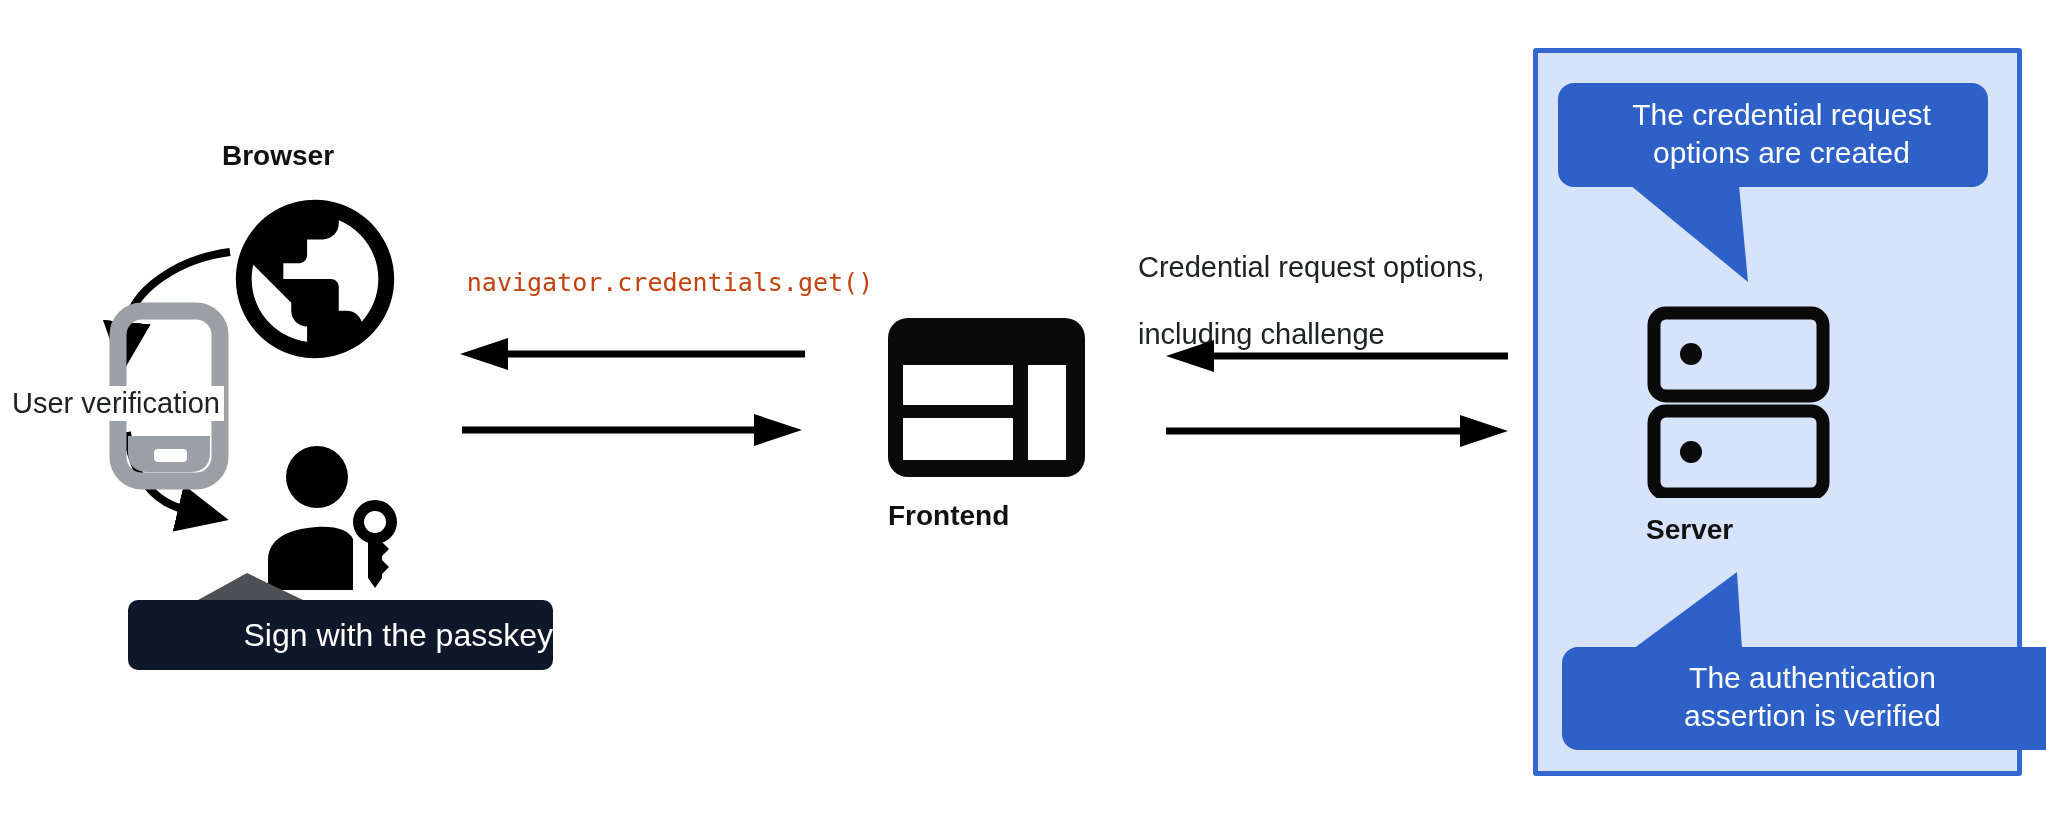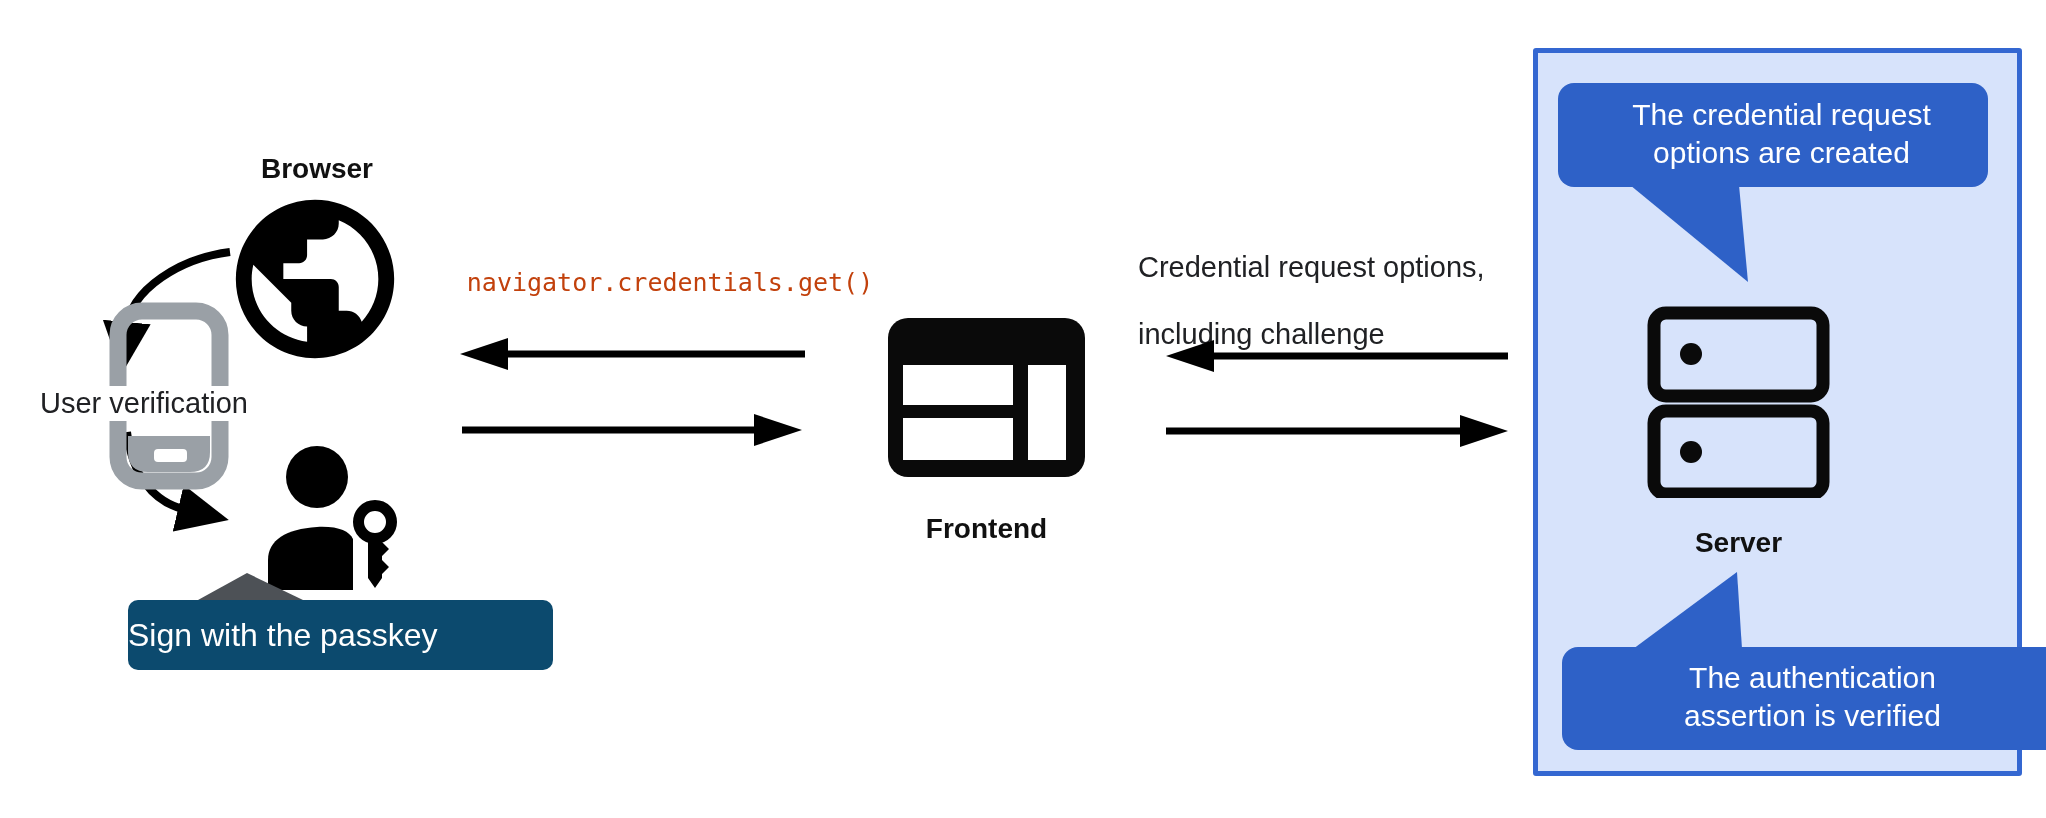--- a/index.html
+++ b/index.html
@@ -1,24 +1,24 @@
 <!DOCTYPE html>
 <html><head>
 <meta charset="utf-8">
 <style>
   html,body{margin:0;padding:0;background:#fff;}
   .canvas{position:relative;width:2046px;height:818px;background:#ffffff;overflow:hidden;
           font-family:"Liberation Sans", sans-serif;color:#1f1f1f;}
   .abs{position:absolute;}
-  .bold-label{font-weight:bold;font-size:28px;text-align:center;color:#111;margin-top:13px;}
-  .plain-label{font-size:29px;color:#202124;margin-left:28px;}
+  .bold-label{font-weight:bold;font-size:28px;color:#111;}
+  .plain-label{font-size:29px;color:#202124;}
   .center{text-align:center;}
   .code{font-family:"DejaVu Sans Mono", monospace;font-size:25px;color:#c2410c;}
-  .tooltip{background:#0c4a6e;color:#ffffff;border-radius:10px;height:70px;line-height:70px;
-           text-align:left;font-size:32px;}
+  .tooltip{background:#0f172a;color:#ffffff;border-radius:10px;height:70px;line-height:70px;
+           text-align:right;font-size:32px;}
   .tooltip-tail{width:0;height:0;border-left:49px solid transparent;border-right:56px solid transparent;
                 border-bottom:27px solid #4d5156;}
   .panel{background:#d7e3fb;border:5px solid #3467d1;border-radius:3px;box-sizing:border-box;}
   .bubble{background:#2e61c7;border-radius:16px;color:#ffffff;font-size:30px;line-height:38px;
           text-align:center;box-sizing:border-box;}
   .bubble .line{display:block;}
   .two-line{font-size:29px;line-height:39px;color:#202124;}
   .two-line .line{display:block;margin-top:28px;}
   .white-bg{background:#ffffff;padding:1px 4px;}
   svg{display:block;}

